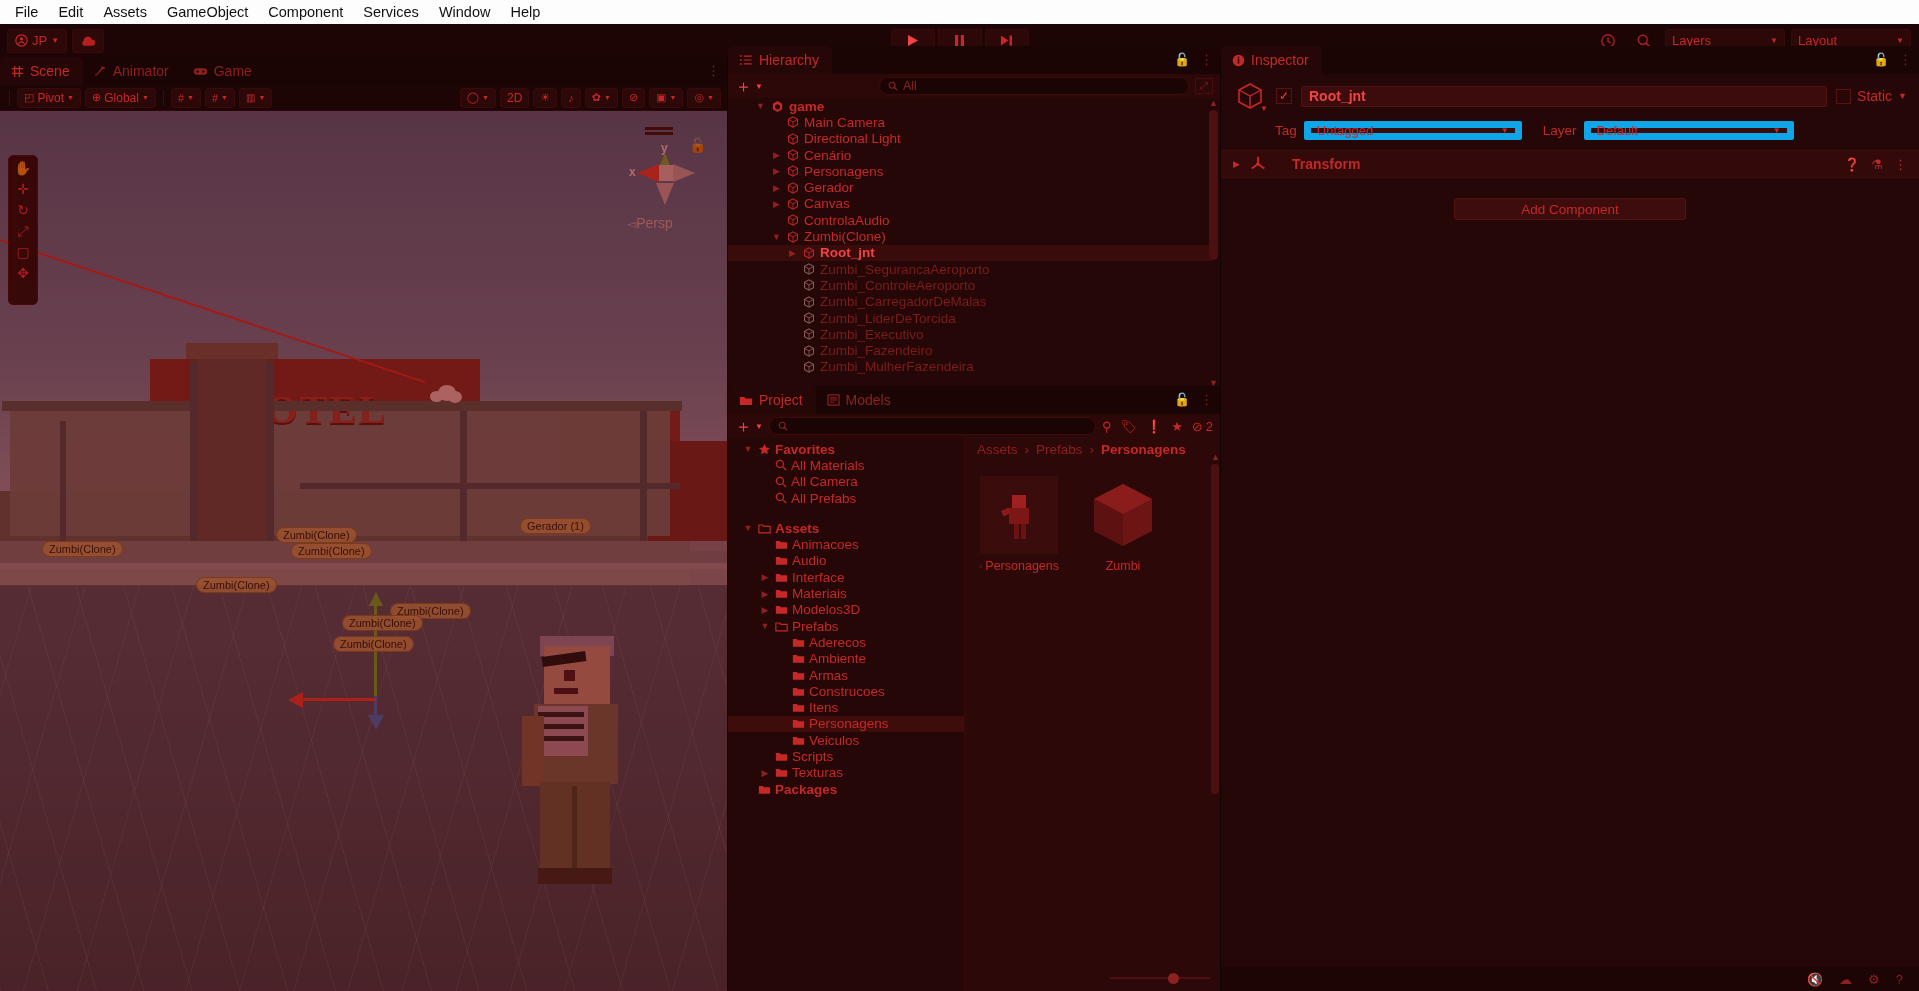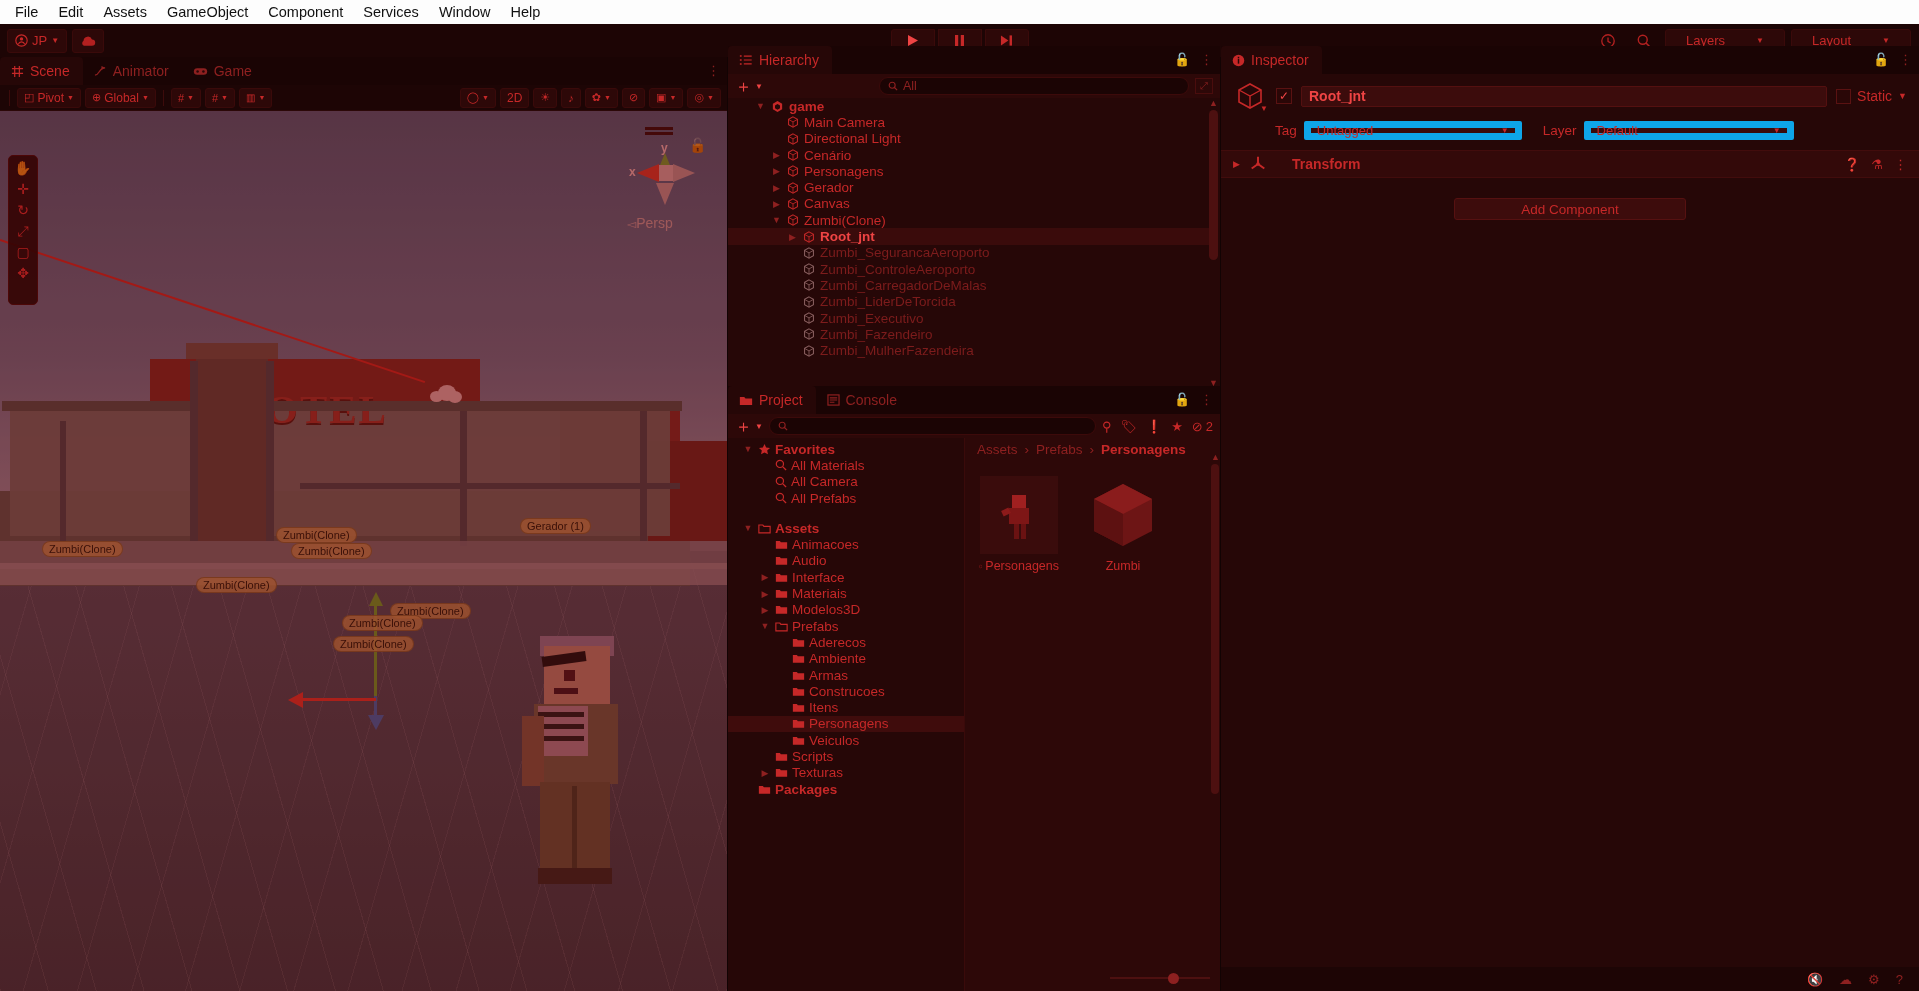--- a/index.html
+++ b/index.html
@@ -43,21 +43,21 @@
   .tb-center{ position:absolute; left:50%; transform:translateX(-50%);
     display:flex; align-items:center; gap:3px; }
   .play-btn{ width:44px; height:24px; background:var(--bg-panel2);
     border:1px solid #3a0a0a; display:flex; align-items:center; justify-content:center;
     color:var(--txt-bright); font-size:13px; }
   .play-btn:first-child{ border-radius:3px 0 0 3px; }
   .play-btn:last-child{ border-radius:0 3px 3px 0; }
   .tb-right{ position:absolute; right:8px; display:flex; align-items:center; gap:6px; }
   .tb-drop{ height:24px; background:var(--bg-panel2); border:1px solid #3a0a0a;
     border-radius:3px; display:flex; align-items:center; justify-content:space-between;
-    padding:0 20px; color:var(--txt); font-size:13px; gap:18px; }
+    padding:0 6px; color:var(--txt); font-size:13px; gap:18px; }
 
   
   .panel{ position:absolute; background:var(--bg-panel); }
   .tabrow{ height:28px; background:var(--bg-tabbar); display:flex; align-items:flex-end;
     position:relative; }
   .tab{ height:28px; padding:0 13px 0 11px; display:flex; align-items:center; gap:6px;
     font-size:14px; color:var(--txt-dim); background:transparent; }
   .tab.active{ background:var(--bg-panel); color:var(--txt); border-radius:4px 4px 0 0; }
   .tabrow-right{ position:absolute; right:7px; top:6px; display:flex; gap:9px;
     color:var(--txt-dim); font-size:13px; }
@@ -626,20 +626,31 @@
           <span class="cube">
             <svg width="12" height="12" viewBox="0 0 13 13">
               <path d="M6.5 1l4.8 2.7v5.6L6.5 12 1.7 9.3V3.7z" fill="none" stroke="#c62828" stroke-width="1.1"></path>
               <path d="M1.7 3.7l4.8 2.7 4.8-2.7M6.5 6.4V12" fill="none" stroke="#c62828" stroke-width=".9"></path>
             </svg>
           </span>
           <span style="">Canvas</span>
         </div>
         <div class="hrow">
           <span style="display:inline-block;width:34px"></span>
+          <span class="tw"></span>
+          <span class="cube">
+            <svg width="12" height="12" viewBox="0 0 13 13">
+              <path d="M6.5 1l4.8 2.7v5.6L6.5 12 1.7 9.3V3.7z" fill="none" stroke="#c62828" stroke-width="1.1"></path>
+              <path d="M1.7 3.7l4.8 2.7 4.8-2.7M6.5 6.4V12" fill="none" stroke="#c62828" stroke-width=".9"></path>
+            </svg>
+          </span>
+          <span style="">ControlaAudio</span>
+        </div>
+        <div class="hrow">
+          <span style="display:inline-block;width:34px"></span>
           <span class="tw">▼</span>
           <span class="cube">
             <svg width="12" height="12" viewBox="0 0 13 13">
               <path d="M6.5 1l4.8 2.7v5.6L6.5 12 1.7 9.3V3.7z" fill="none" stroke="#c62828" stroke-width="1.1"></path>
               <path d="M1.7 3.7l4.8 2.7 4.8-2.7M6.5 6.4V12" fill="none" stroke="#c62828" stroke-width=".9"></path>
             </svg>
           </span>
           <span style="">Zumbi(Clone)</span>
         </div>
         <div class="hrow sel">
@@ -744,21 +755,21 @@
         <svg width="14" height="11" viewBox="0 0 16 12">
           <path d="M1 2h5l1.4 1.6H15V11H1z" fill="#c62828"></path>
           </svg>
         <span>Project</span>
       </div>
       <div class="tab">
         <svg width="13" height="12" viewBox="0 0 14 13">
           <rect x="1" y="1" width="12" height="11" fill="none" stroke="#8e2020" stroke-width="1.3"></rect>
           <path d="M3 4.2h8M3 6.6h8M3 9h5" stroke="#8e2020" stroke-width="1.1"></path>
           </svg>
-        <span>Console</span>
+        <span>Models</span>
       </div>
       <div class="tabrow-right">
         <span>🔓</span>
         <span>⋮</span>
       </div>
     </div>
     <div class="p-toolbar">
       <div style="display:flex;align-items:center;gap:3px;color:var(--txt-bright);font-size:17px">
         <span>＋</span>
         <span style="font-size:8px">▼</span>

